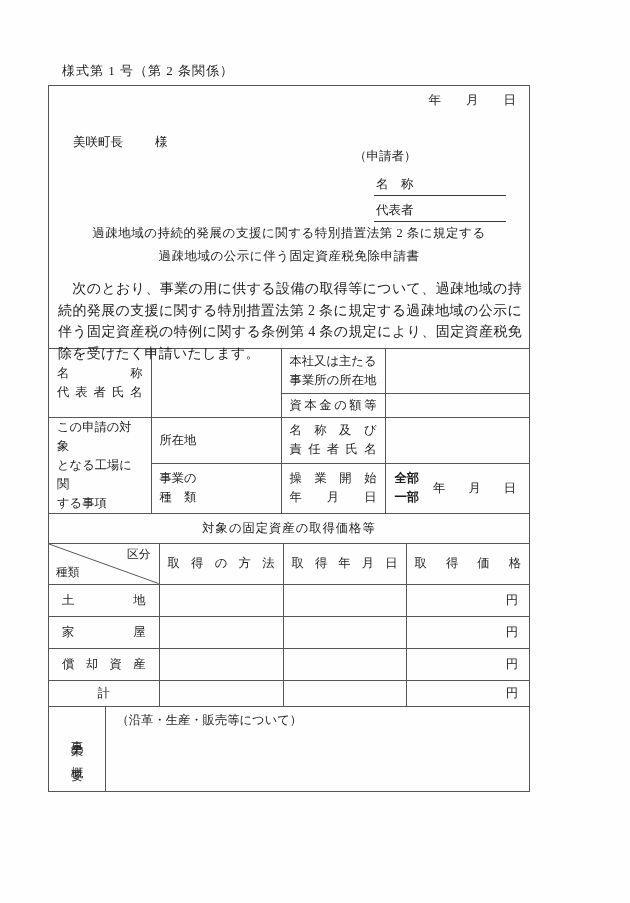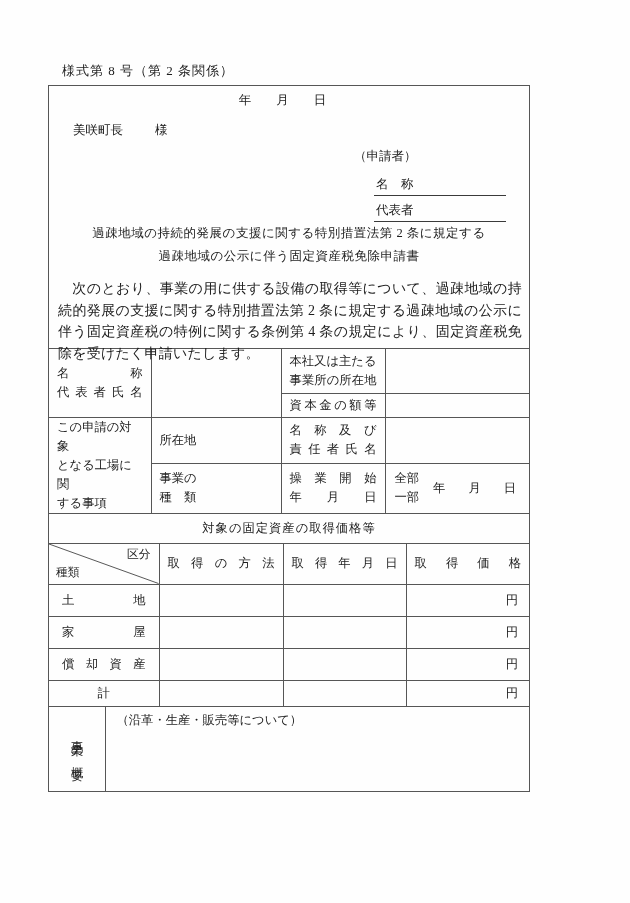--- a/index.html
+++ b/index.html
@@ -9,22 +9,22 @@
     font-family:"Liberation Serif","DejaVu Serif",serif;
     color:#1c1c1c; overflow:hidden;
   }
   .form-number { position:absolute; left:62px; top:62px; font-size:13px; letter-spacing:1px; }
   .box {
     position:absolute; left:48px; top:85px; width:482px;
     border:1px solid #565656; background:#fefefe;
   }
   
   .form-header { height:262px; position:relative; font-size:12.5px; }
-  .date-line { padding-top:6px; text-align:center; padding-right:13px; height:24px; }
-  .addressee-line { margin-top:12px; padding-left:24px; display:flex; gap:32px; height:22px; }
+  .date-line { padding-top:6px; text-align:right; padding-right:13px; height:24px; }
+  .addressee-line { margin-top:24px; padding-left:24px; display:flex; gap:32px; height:22px; }
   .applicant-block { position:absolute; left:305px; top:62px; width:152px; }
   .applicant-heading { margin-bottom:11px; }
   .uline { border-bottom:1px solid #3a3a3a; padding-bottom:2px; margin-bottom:6px; padding-left:2px;margin-left:20px; }
   .titles { position:absolute; top:136px; left:0; width:100%; text-align:center; }
   .titles div { height:23px; line-height:23px; letter-spacing:0.5px; }
   .body-par {
     position:absolute; top:192px; left:9px; width:464px;
     font-size:14px; line-height:21.5px; text-align:justify; letter-spacing:0.2px;
   }
   
@@ -40,30 +40,30 @@
   .center { text-align:center; }
   .yen { text-align:right; padding-right:11px; }
   .note-cell { vertical-align:top; padding:5px 11px; }
   .vert-wrap { text-align:center; }
   .vert { writing-mode:vertical-rl; text-orientation:upright; letter-spacing:4px; font-size:12.3px; display:inline-block; }
   .diag-cell { position:relative; }
   .diag-cell svg { position:absolute; left:0; top:0; width:100%; height:100%; }
   .corner-top { position:absolute; top:3px; right:8px; font-size:11.8px;margin-left:40px; }
   .corner-bottom { position:absolute; bottom:3px; left:7px; font-size:11.8px; }
   .zenbu-cell { display:flex; align-items:center; padding:0 9px; }
-  .zenbu-col { display:flex; flex-direction:column; line-height:19px; }
+  .zenbu-col { display:flex; flex-direction:column; line-height:19px;font-weight:bold; }
   .zenbu-date { flex:1; margin-left:14px; margin-right:4px; }
   .section-title-cell { text-align:center; letter-spacing:1px; }
 </style>
 </head>
 <body>
 
 <div class="page">
 
-  <div class="form-number">様式第 8 号（第 2 条関係）</div>
+  <div class="form-number">様式第 1 号（第 2 条関係）</div>
 
   <div class="box">
 
     <div class="form-header">
       <div class="date-line">年　　月　　日</div>
 
       <div class="addressee-line">
         <span>美咲町長</span>
         <span>様</span>
       </div>

